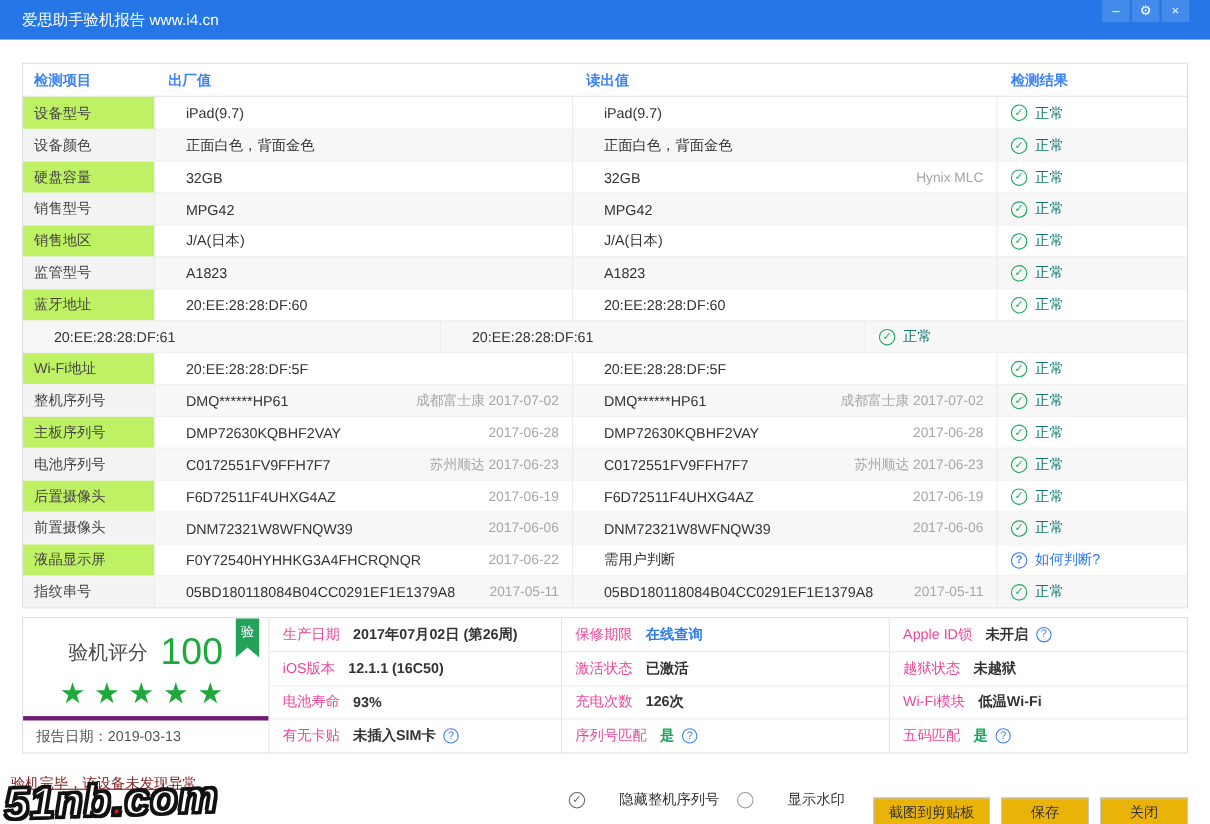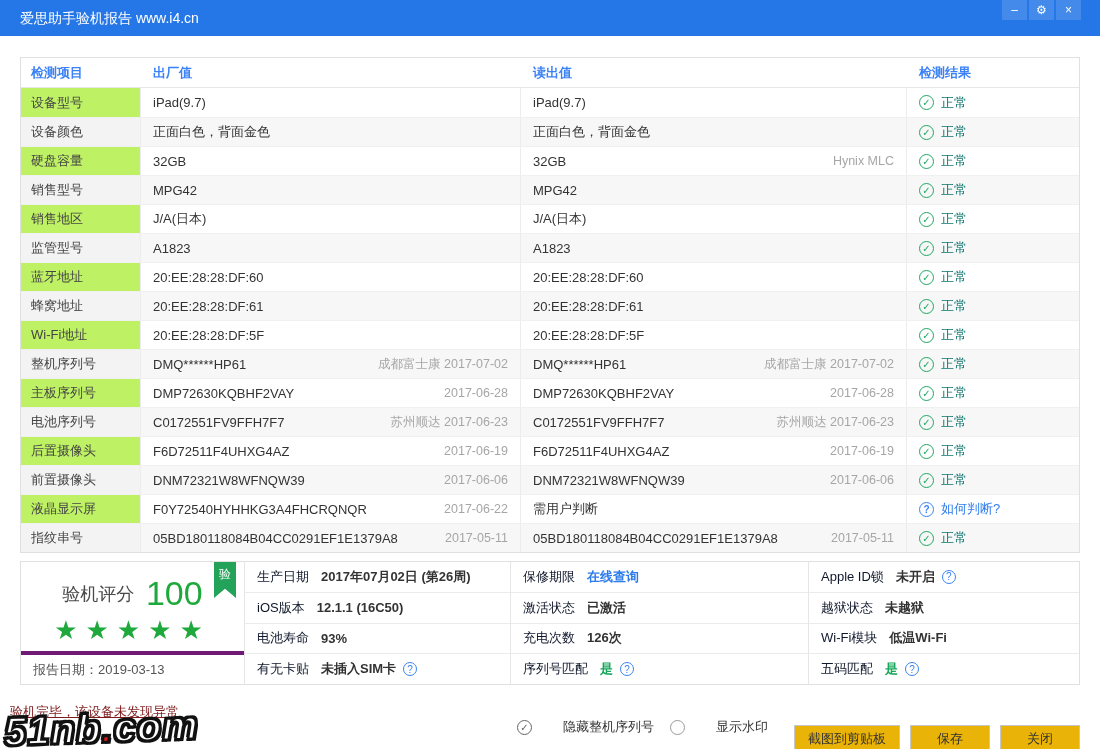--- a/index.html
+++ b/index.html
@@ -35,21 +35,21 @@
   .trow { display:flex; height:29px; align-items:stretch; border-top:1px solid #f0f0f0; }
   .trow:first-child { border-top:none; }
   .trow:nth-child(even) { background:#f7f7f7; }
   .cell { display:flex; align-items:center; }
   .c-label { width:120px; padding-left:10px; background:#bef264; border-right:1px solid #ececec; color:#444; }
   .trow:nth-child(even) .c-label { background:#f3f3f3; }
   .c-factory { width:380px; padding-left:12px; border-right:1px solid #ececec; justify-content:space-between; }
   .c-read { width:386px; padding-left:12px; border-right:1px solid #ececec; justify-content:space-between; }
   .c-result { flex:1; padding-left:12px; }
   .note { color:#a6a6a6; padding-right:12px; font-size:12.5px; white-space:nowrap; }
-  .val { white-space:nowrap; }
+  .val { white-space:nowrap;margin-left:16px; }
 
   .ric {
     width:15px; height:15px; border:1px solid #1ea862; border-radius:50%;
     display:inline-flex; align-items:center; justify-content:center;
     font-size:10px; color:#1ea862; flex:none;
   }
   .rtx { margin-left:7px; color:#0f766e; }
   .c-result.question .ric { border-color:#3b82f0; color:#3b82f0; font-weight:bold; }
   .c-result.question .rtx { color:#2d7ceb; cursor:pointer; }
 
@@ -67,21 +67,21 @@
     clip-path: polygon(0 0, 100% 0, 100% 100%, 50% 74%, 0 100%);
   }
   .report-date { height:33px; border-top:4px solid #701a75; display:flex; align-items:center; padding-left:12px; color:#555; }
 
   .summary-col { display:flex; flex-direction:column; }
   .summary-col.col1 { width:265px; }
   .summary-col.col2 { width:298px; border-left:1px solid #e6e6e6; }
   .summary-col.col3 { flex:1; border-left:1px solid #e6e6e6; }
   .scell { flex:1; display:flex; align-items:center; padding-left:12px; border-bottom:1px solid #ebebeb; }
   .scell:last-child { border-bottom:none; }
-  .slabel { color:#0f172a; margin-right:12px; white-space:nowrap; }
+  .slabel { color:#ec4899; margin-right:12px; white-space:nowrap; }
   .svalue { color:#333; font-weight:bold; white-space:nowrap; }
   .svalue.link { color:#2d7ceb; font-weight:bold; cursor:pointer; }
   .svalue.green { color:#18a65b; }
   .qicon {
     width:14px; height:14px; border:1px solid #3b82f0; border-radius:50%;
     display:inline-flex; align-items:center; justify-content:center;
     font-size:10px; color:#3b82f0; margin-left:7px; flex:none; cursor:pointer;
   }
 
   
@@ -253,21 +253,20 @@
       <span class="val">20:EE:28:28:DF:60</span>
       <span class="note"></span>
     </div>
     <div class="cell c-result">
       <span class="ric">✓</span>
       <span class="rtx">正常</span>
     </div>
   </div>
 
   <div class="trow">
-    <div class="cell c-label">蜂窝地址</div>
     <div class="cell c-factory">
       <span class="val">20:EE:28:28:DF:61</span>
       <span class="note"></span>
     </div>
     <div class="cell c-read">
       <span class="val">20:EE:28:28:DF:61</span>
       <span class="note"></span>
     </div>
     <div class="cell c-result">
       <span class="ric">✓</span>

